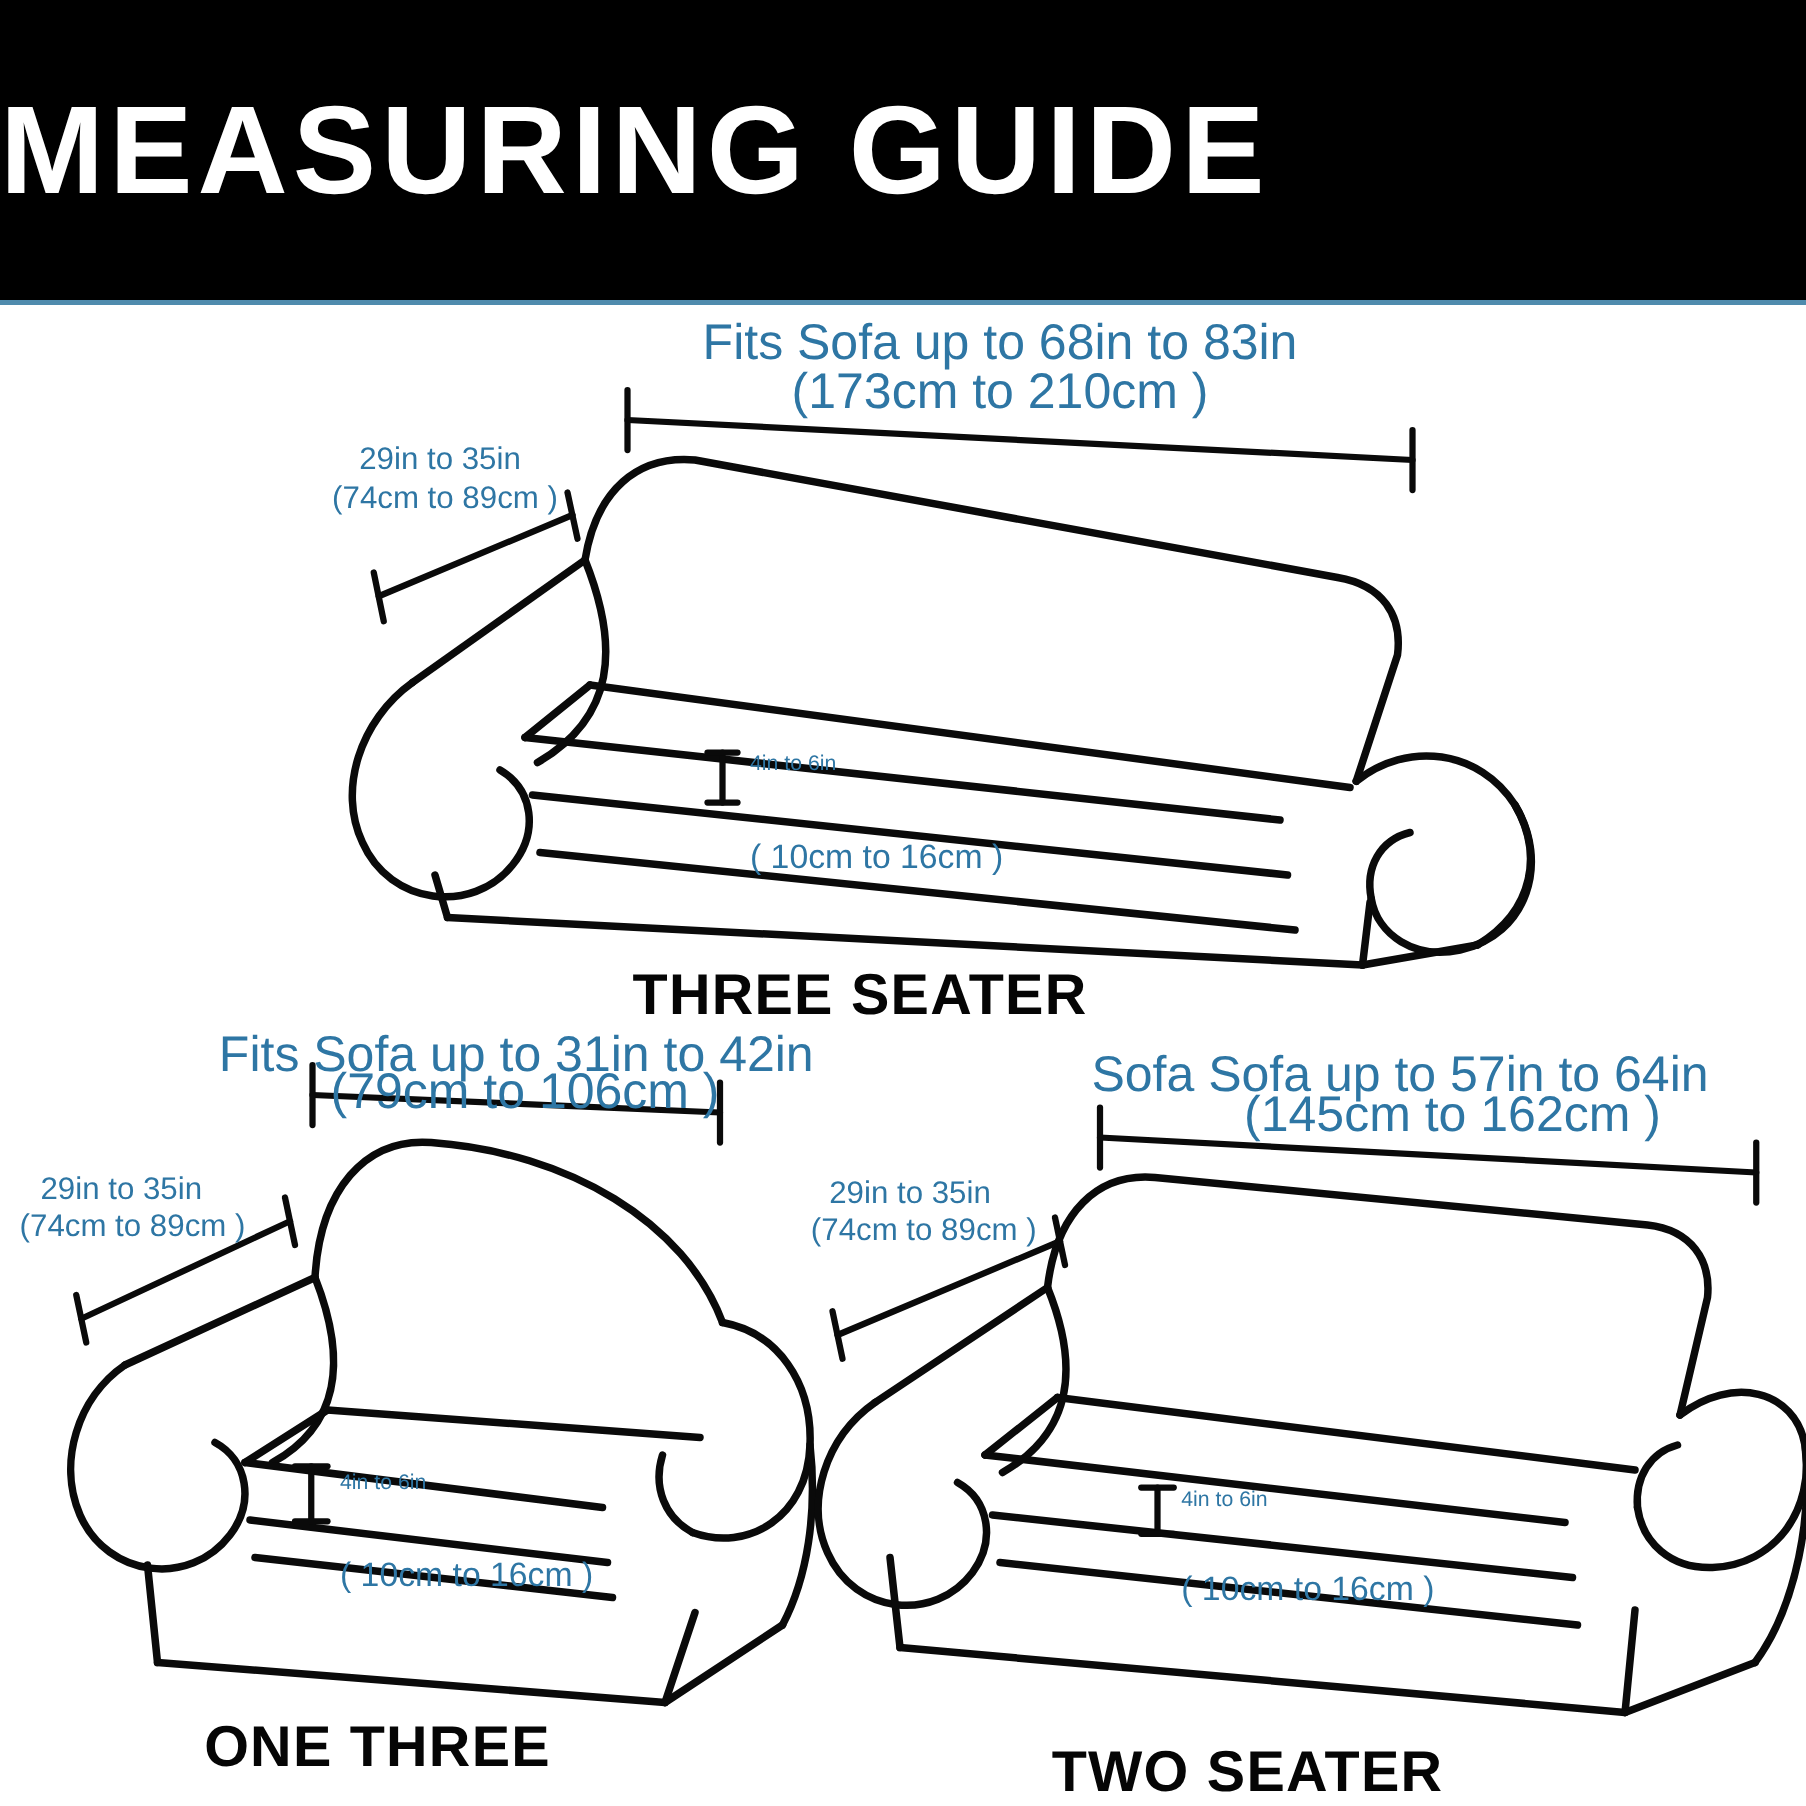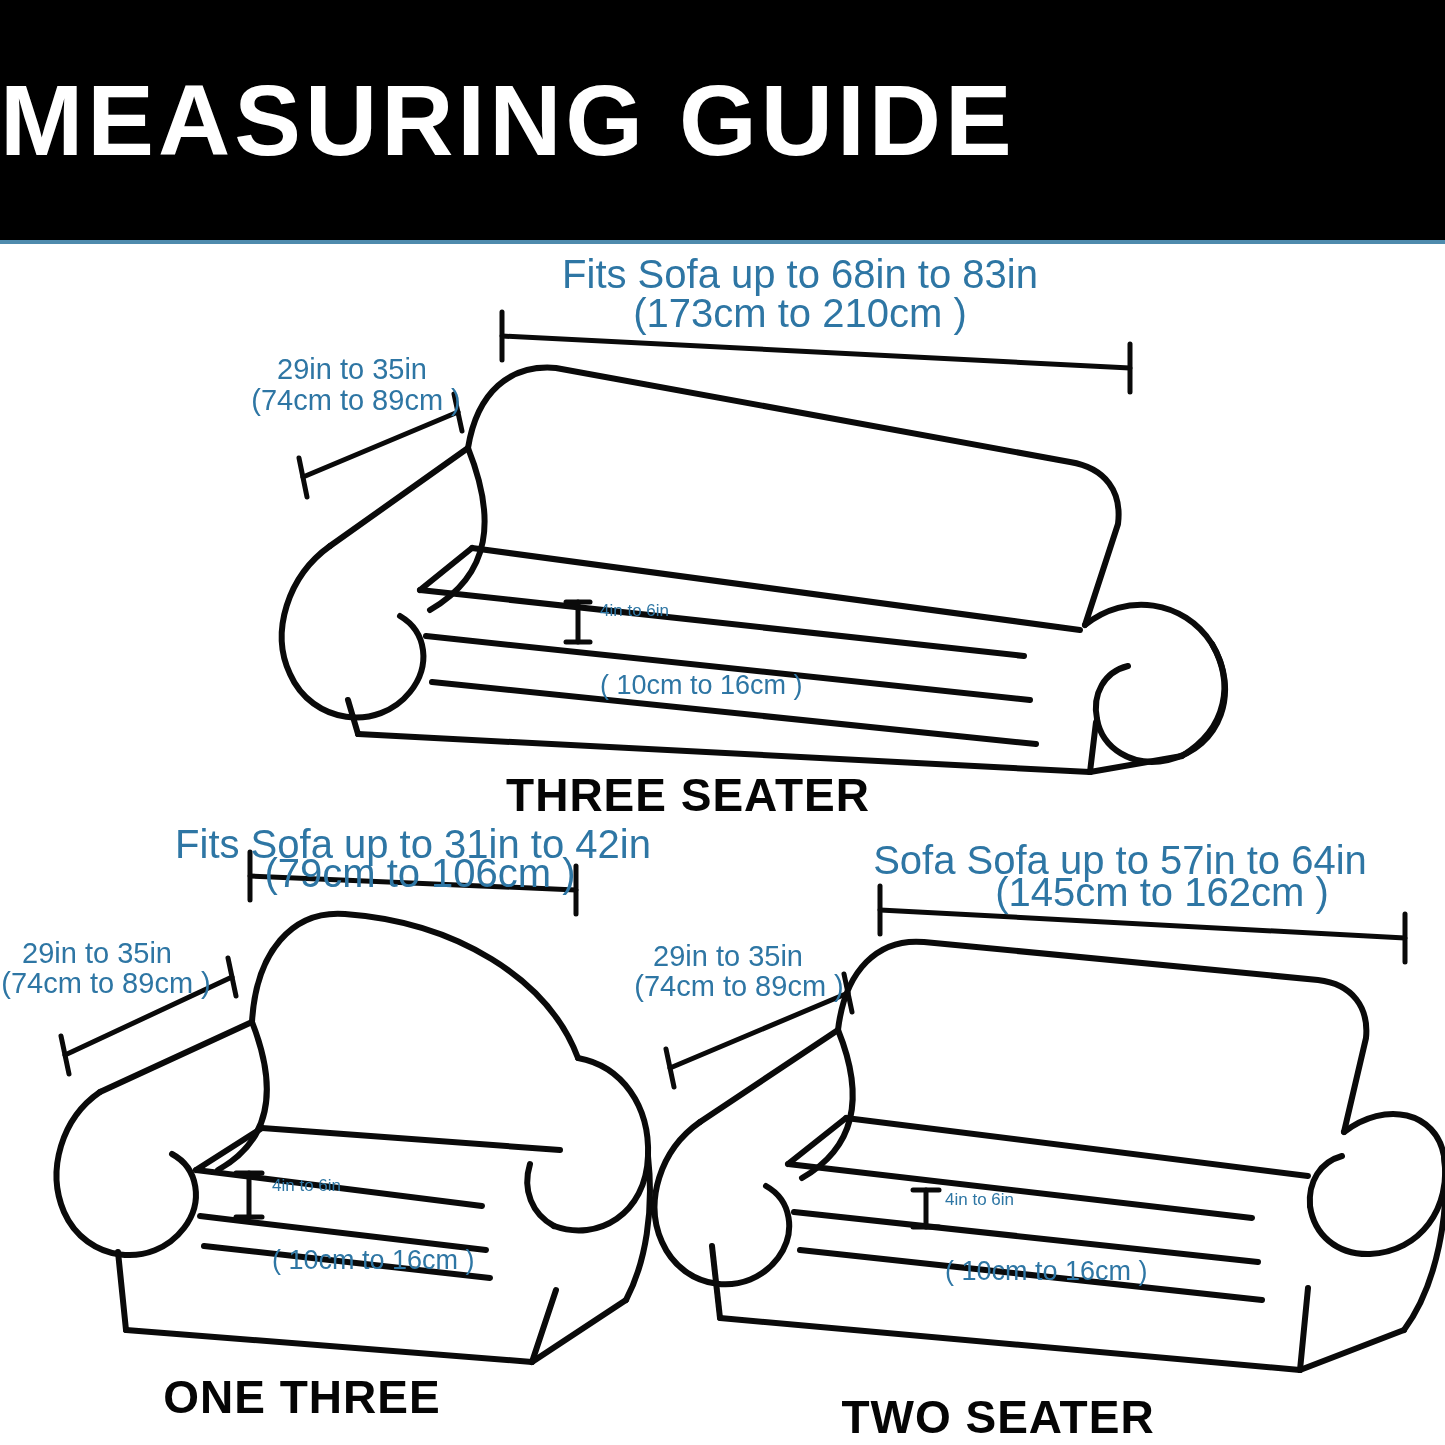--- a/index.html
+++ b/index.html
@@ -18,21 +18,21 @@
   }
   .lineart{position:absolute;left:0;top:0;width:1445px;height:1445px;}
   .lineart path{fill:none;stroke:#0a0a0a;stroke-linecap:round;stroke-linejoin:round;}
   .lineart .sofa path{stroke-width:6;}
   .lineart .dim path{stroke-width:5;}
   .lineart .ibeam path{stroke-width:5;}
   .lbl{position:absolute;white-space:nowrap;line-height:1.12;}
   .blue{color:#2e76a4;}
   .ctr{transform:translateX(-50%);text-align:center;}
   .fits{font-size:40px;}
-  .side{font-size:29px;}
+  .side{font-size:25px;}
   .depth1{font-size:17px;}
   .depth2{font-size:27px;margin-top:40px;}
   .seater{font-size:46px;font-weight:bold;color:#050505;letter-spacing:1px;}
 </style>
 </head>
 <body>
 
 <div class="banner">
   <h1>MEASURING GUIDE</h1>
 </div>

